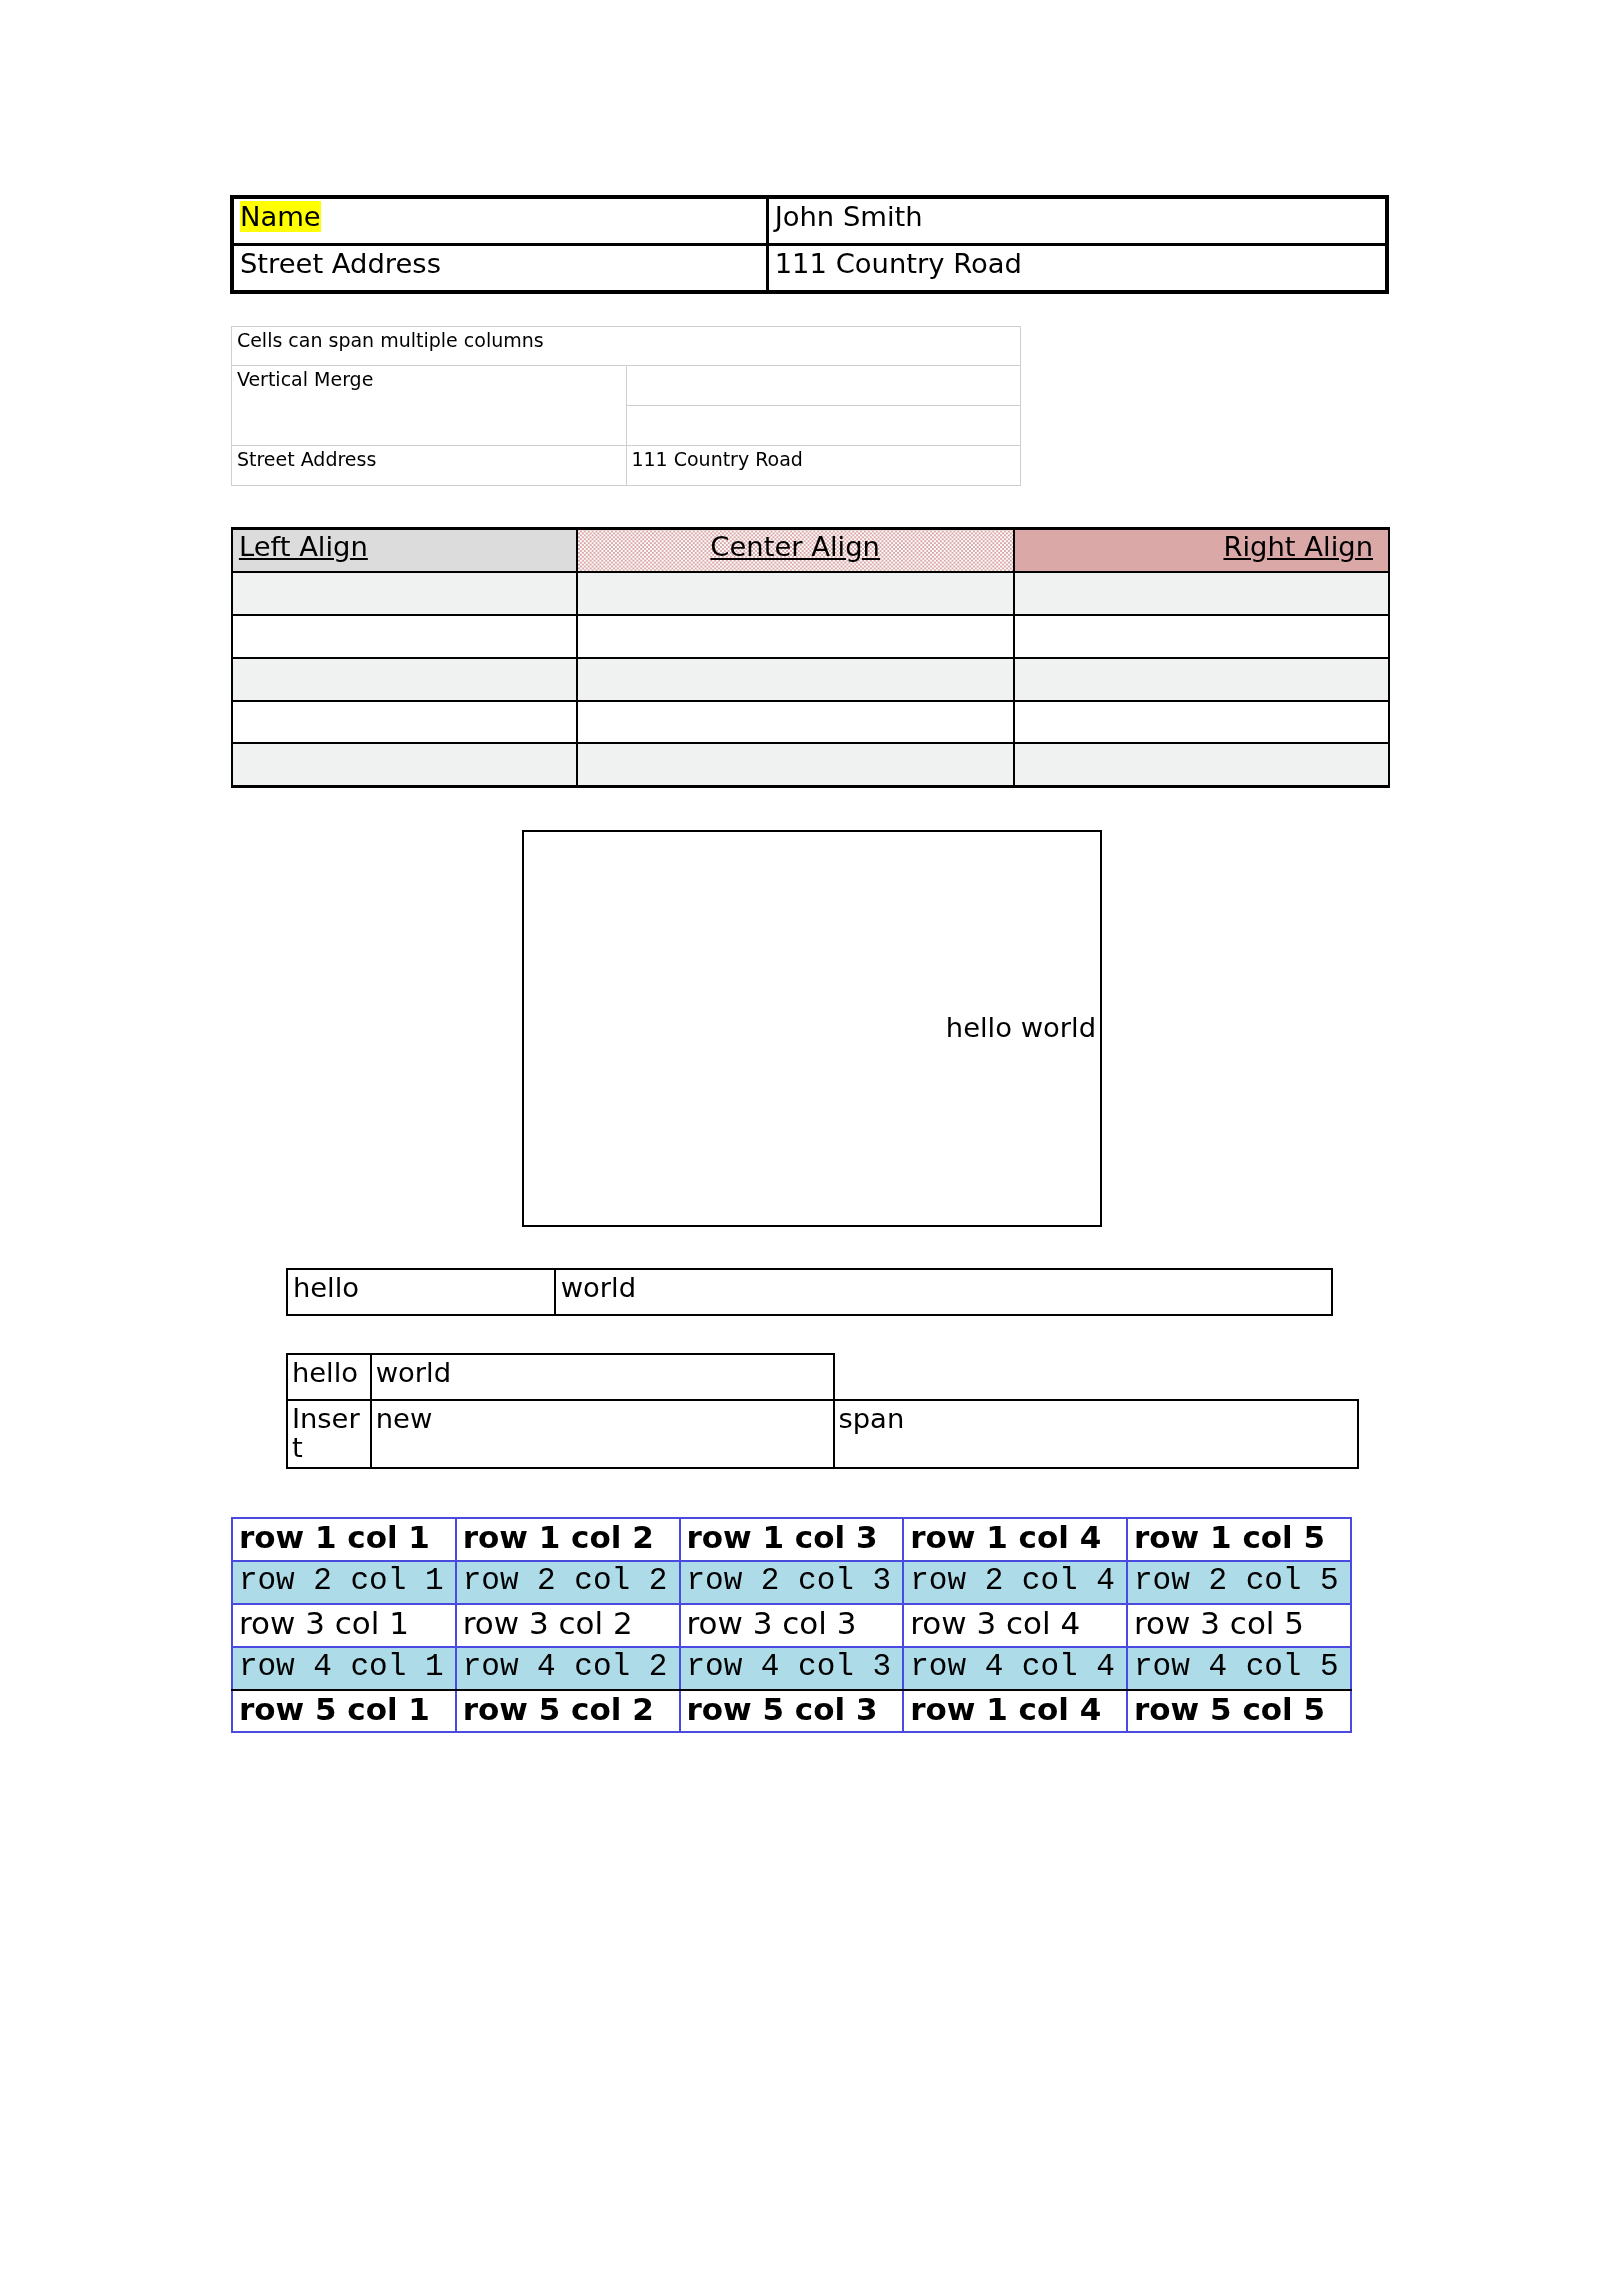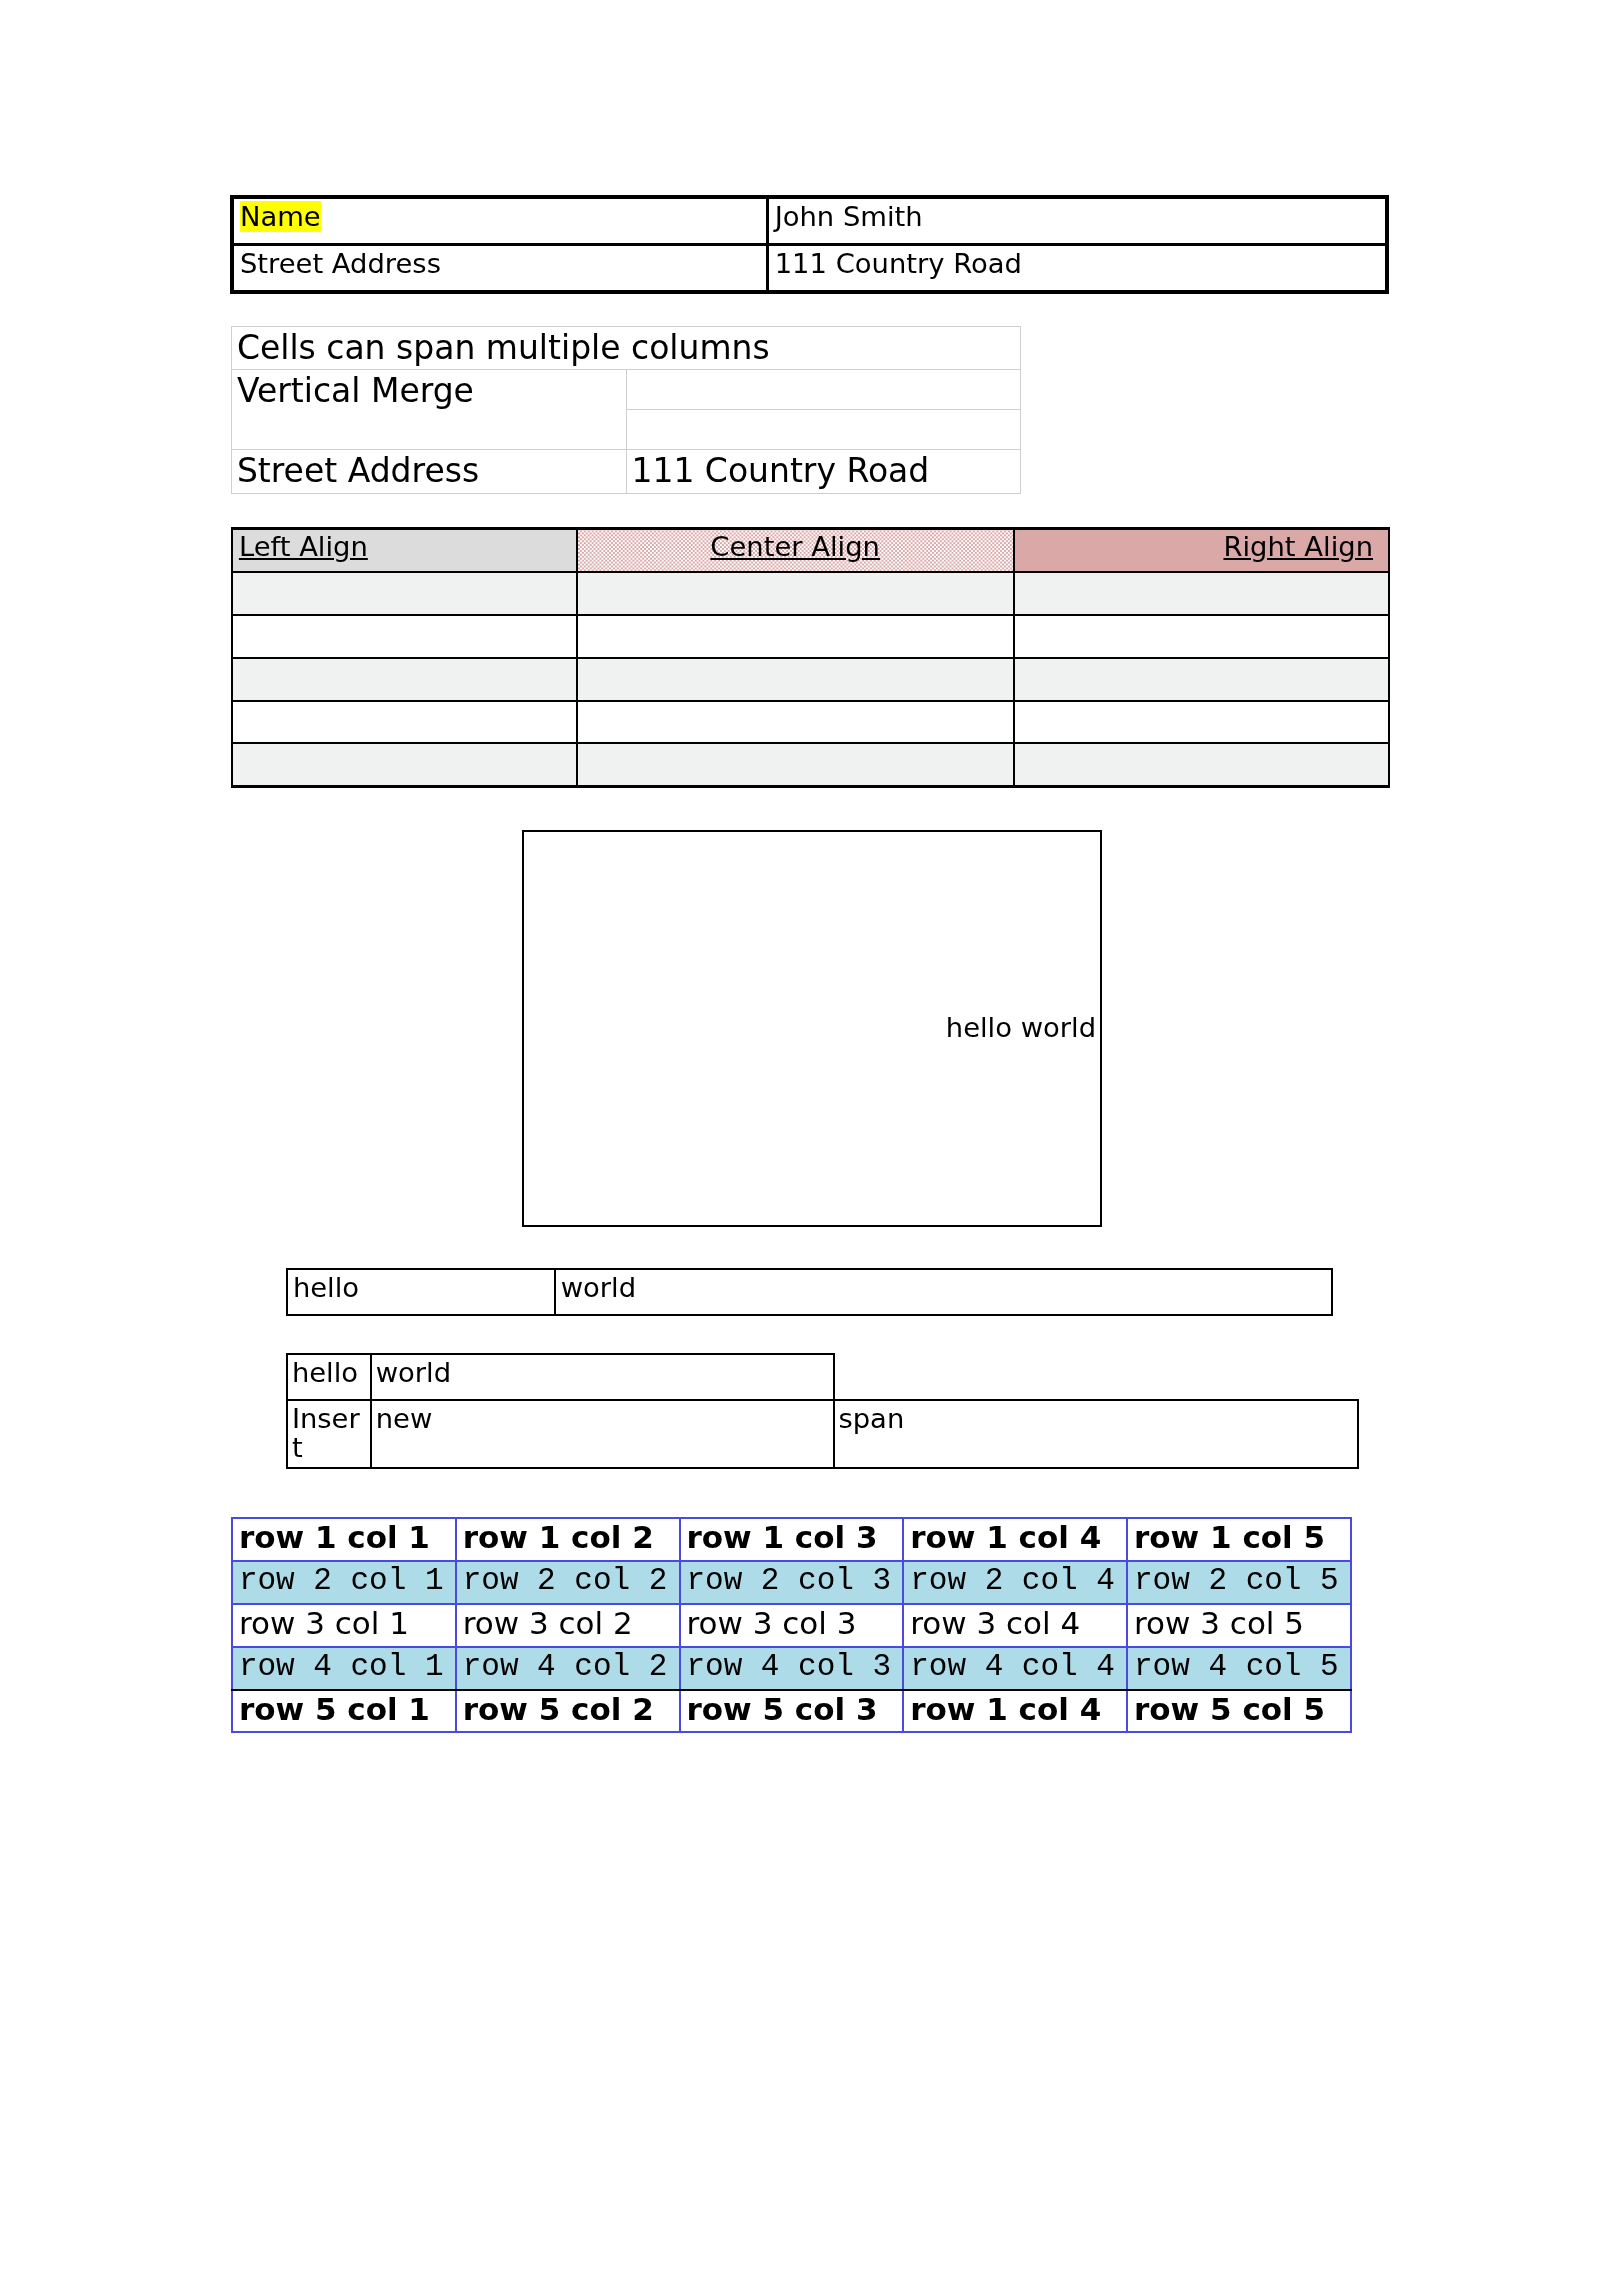--- a/index.html
+++ b/index.html
@@ -56,21 +56,21 @@
   
   .t-span {
     position: absolute;
     left: 231px;
     top: 326px;
     width: 790px;
     border: 1px solid #cfcfcf;
   }
   .t-span td {
     border: 1px solid #cfcfcf;
-    font-size: 33px;
+    font-size: 19px;
     padding-left: 4.9px;
   }
   .t-span .r-head { height: 39px; }
   .t-span .c-left { width: 356px; }
   .t-span .r-merge { height: 40px; margin-left: 16px; }
   .t-span .r-addr { height: 40px; }
 
   
   .t-align {
     position: absolute;

